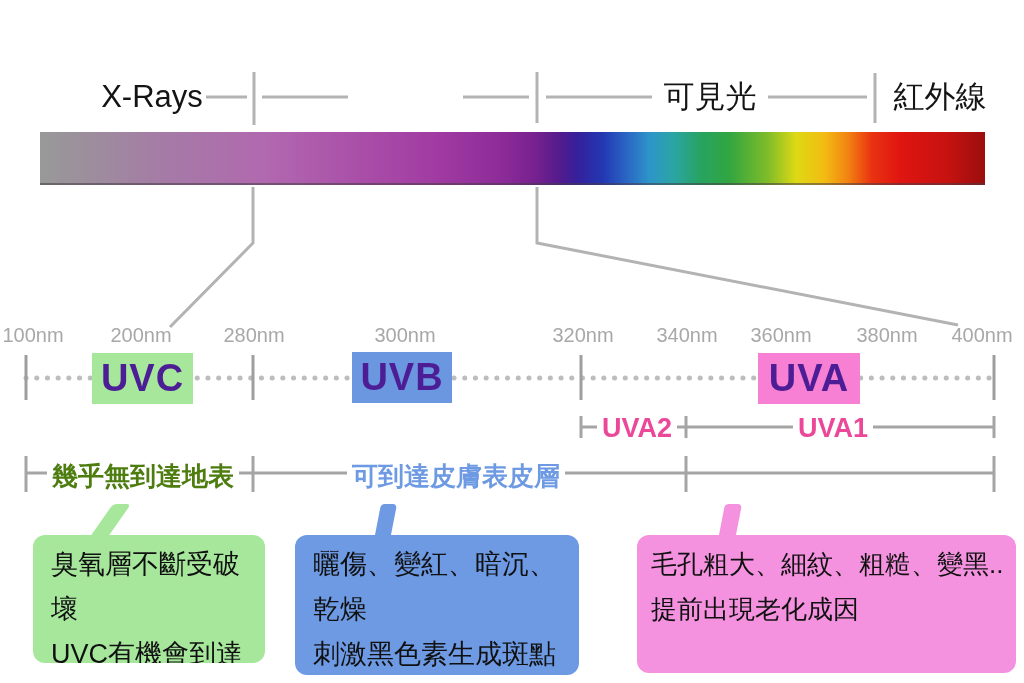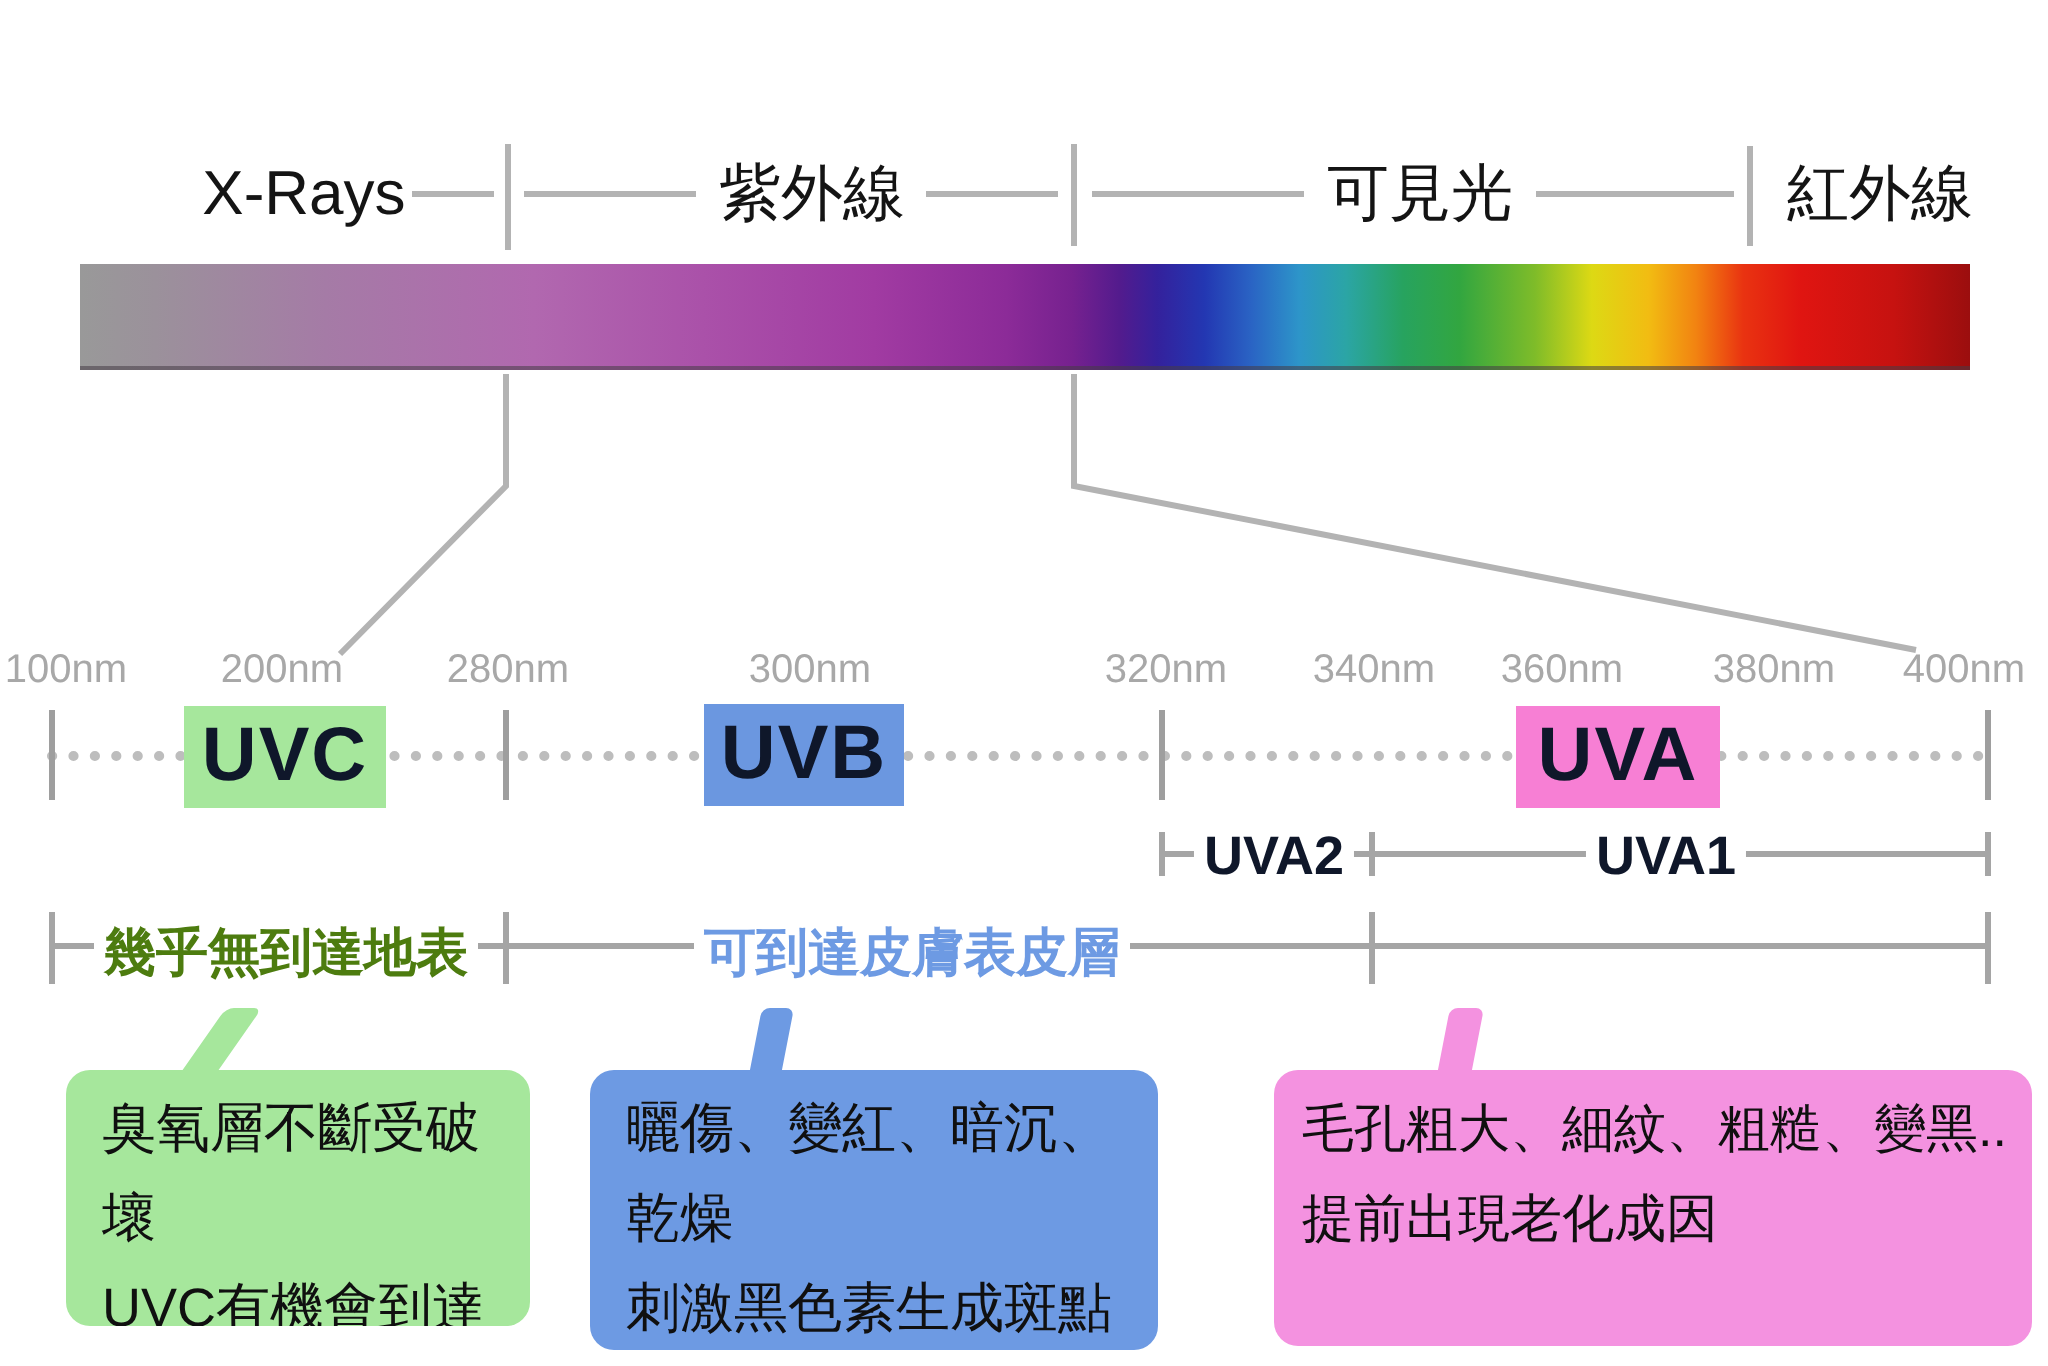--- a/index.html
+++ b/index.html
@@ -25,31 +25,31 @@
       #e93311 88%, #e01511 91%, #c61210 96%, #9b0e0e 100%);
   }
   
   .nm{
     position:absolute;top:324px;width:80px;margin-left:-40px;
     font-size:20px;line-height:22px;color:#a8a8a8;text-align:center;white-space:nowrap;
   }
   
   .band{
     position:absolute;top:353px;height:51px;display:flex;align-items:center;justify-content:center;
-    color:#0f172a;font-size:38px;font-weight:bold;letter-spacing:1px;
+    color:#4c1d95;font-size:38px;font-weight:bold;letter-spacing:1px;
   }
   .band.uvc{left:92px;width:101px;background:#a6e79c;}
   .band.uvb{left:352px;top:352px;width:100px;background:#6b97e0;}
   .band.uva{left:758px;width:102px;background:#f77fd4;}
   
   .online{
     position:absolute;background:#ffffff;padding:0 5px;white-space:nowrap;
     font-weight:bold;transform:translateX(-50%);
   }
-  .uva-sub{top:413px;font-size:27px;color:#0f172a;}
+  .uva-sub{top:413px;font-size:27px;color:#ec4899;}
   .reach{top:459px;font-size:26px;}
   .reach.green{color:#4d7c0f;}
   .reach.blue{color:#6d9ae3;}
   .reach.pink{color:#f884d8;}
   
   .tail{position:absolute;top:504px;height:35px;border-radius:4px;transform-origin:top left;}
   .tail.green{left:113px;width:18px;background:#a6e79c;transform:skewX(-35deg);}
   .tail.blue{left:381px;width:16px;background:#6d9ae3;transform:skewX(-11deg);}
   .tail.pink{left:725px;width:17px;background:#f492e0;transform:skewX(-11deg);}
   
@@ -101,21 +101,20 @@
     <g stroke="#a5a5a5" stroke-width="3">
       <line x1="26" y1="473" x2="994" y2="473"></line>
       <line x1="26" y1="456" x2="26" y2="492"></line>
       <line x1="253" y1="456" x2="253" y2="492"></line>
       <line x1="686" y1="456" x2="686" y2="492"></line>
       <line x1="994" y1="456" x2="994" y2="492"></line>
     </g>
   </svg>
 
   <div class="hlabel" style="left:87px;">X-Rays</div>
-  <div class="hlabel" style="left:341px;">紫外線</div>
   <div class="hlabel" style="left:645px;">可見光</div>
   <div class="hlabel" style="left:875px;">紅外線</div>
 
   <div class="spectrum"></div>
 
   <div class="nm" style="left:33px;">100nm</div>
   <div class="nm" style="left:141px;">200nm</div>
   <div class="nm" style="left:254px;">280nm</div>
   <div class="nm" style="left:405px;">300nm</div>
   <div class="nm" style="left:583px;">320nm</div>

